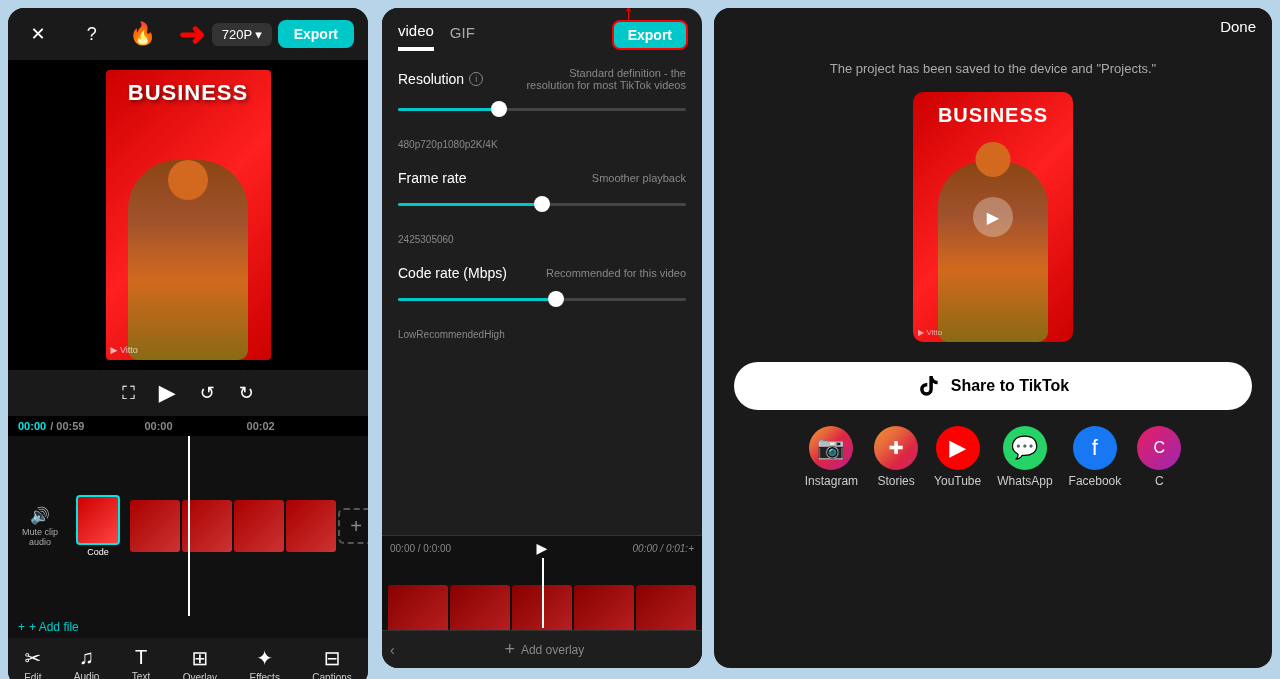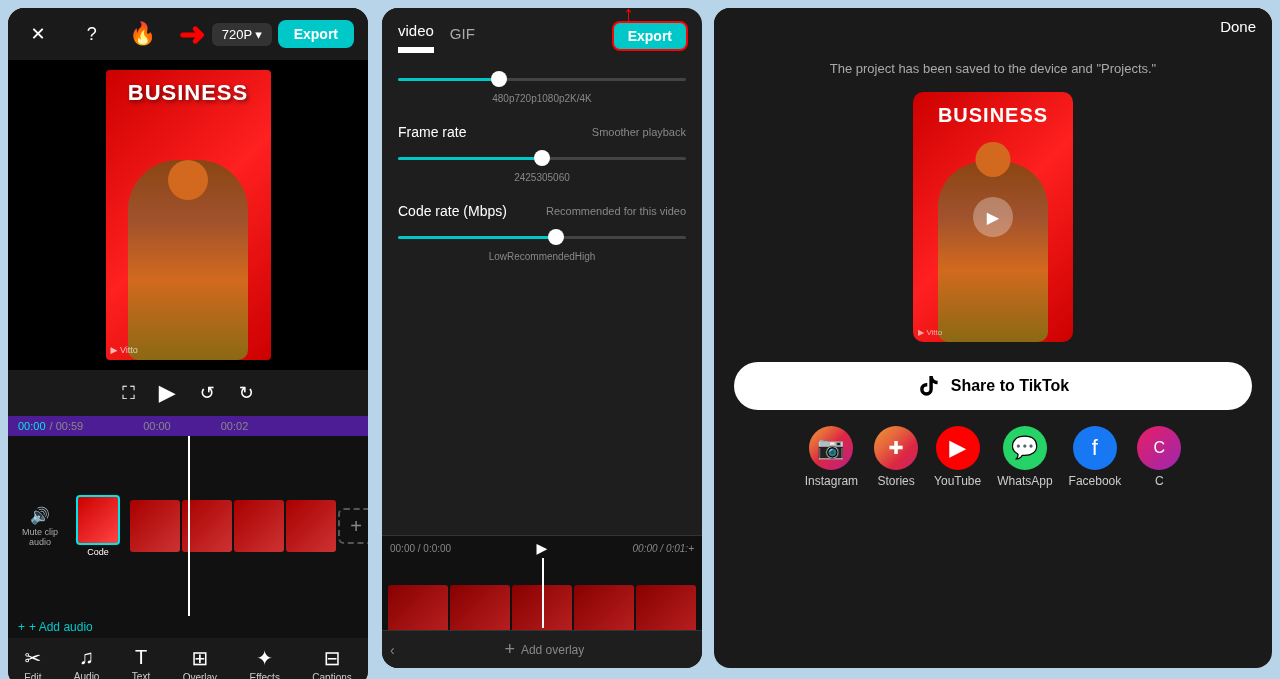--- a/index.html
+++ b/index.html
@@ -152,21 +152,22 @@
       background: none;
       border: none;
       color: white;
       cursor: pointer;
       font-size: 22px;
     }
 
     .timeline-header {
       display: flex;
       padding: 4px 10px;
-      background: #4c1d95;
+      background: #000000;
+      font-weight: bold;
     }
 
     .time-display {
       color: #00e5e5;
       font-size: 11px;
       margin-right: 4px;
     }
 
     .time-total {
       color: #888;
@@ -342,21 +343,21 @@
       color: #aaa;
       font-size: 15px;
       cursor: pointer;
       padding-bottom: 8px;
       border: none;
       background: none;
     }
 
     .tab-item.active {
       color: white;
-      border-bottom: 6px solid #ffffff;
+      border-bottom: 4px solid #ffffff;
     }
 
     .export-btn2 {
       background: #00c8c8;
       color: white;
       border: 2px solid red;
       padding: 5px 14px;
       border-radius: 8px;
       font-size: 14px;
       font-weight: 600;
@@ -436,22 +437,22 @@
       background: white;
       border-radius: 50%;
       position: absolute;
       top: 50%;
       transform: translate(-50%, -50%);
       cursor: pointer;
     }
 
     .slider-labels {
       display: flex;
-      justify-content: center;
-      margin-top: 4px;
+      justify-content: flex-start;
+      margin-top: 20px;
     }
 
     .slider-label {
       color: #888;
       font-size: 10px;
     }
 
     .file-size {
       text-align: center;
       color: #888;
@@ -694,21 +695,21 @@
     <button class="ctrl-btn">⛶</button>
     <button class="play-btn">▶</button>
     <button class="ctrl-btn">↺</button>
     <button class="ctrl-btn">↻</button>
   </div>
 
   <div class="timeline-header">
     <span class="time-display">00:00</span>
     <span class="time-total">/ <span>00:59</span></span>
     <span style="margin-left:60px;color:#888;font-size:11px;">00:00</span>
-    <span style="margin-left:50px;color:#888;font-size:11px;">00:02</span>
+    <span style="margin-left:74px;color:#888;font-size:11px;">00:02</span>
   </div>
 
   <div class="timeline-area" style="height:80px;position:relative;">
     <div class="timeline-track">
       <div class="audio-track">
         <span class="audio-icon">🔊</span>
         <span class="audio-label">Mute clip audio</span>
       </div>
       <div class="cover-track">
         <div class="cover-thumb"></div>
@@ -721,21 +722,21 @@
         <div class="clip"></div>
         <button class="add-clip-btn">+</button>
       </div>
     </div>
     <div class="timeline-cursor"></div>
   </div>
 
   <div class="add-audio-row">
     <button class="add-audio-btn">
       <span>+</span>
-      <span>+ Add audio</span>
+      <span>+ Add file</span>
     </button>
   </div>
 
   <div class="bottom-toolbar">
     <button class="tool-item">
       <span class="tool-icon">✂</span>
       <span class="tool-label">Edit</span>
     </button>
     <button class="tool-item">
       <span class="tool-icon">♫</span>
@@ -769,20 +770,27 @@
     </div>
     <div style="margin-left:auto;padding:10px 14px 0;position:relative;">
       <button class="export-btn2">Export</button>
       <span class="red-arrow" style="position:absolute;top:-8px;right:68px;font-size:22px;">↑</span>
     </div>
   </div>
 
   <div class="panel2-content">
 
     <div class="setting-row">
+      <div class="setting-header">
+        <div class="setting-title">
+          <span>Resolution</span>
+          <span class="info-icon">i</span>
+        </div>
+        <div class="setting-desc">Standard definition - the resolution for most TikTok videos</div>
+      </div>
       <div class="slider-container">
         <div class="slider-track">
           <div class="slider-fill" style="width:35%;"></div>
           <div class="slider-thumb" style="left:35%;"></div>
         </div>
       </div>
       <div class="slider-labels">
         <span class="slider-label">480p</span>
         <span class="slider-label">720p</span>
         <span class="slider-label">1080p</span>

